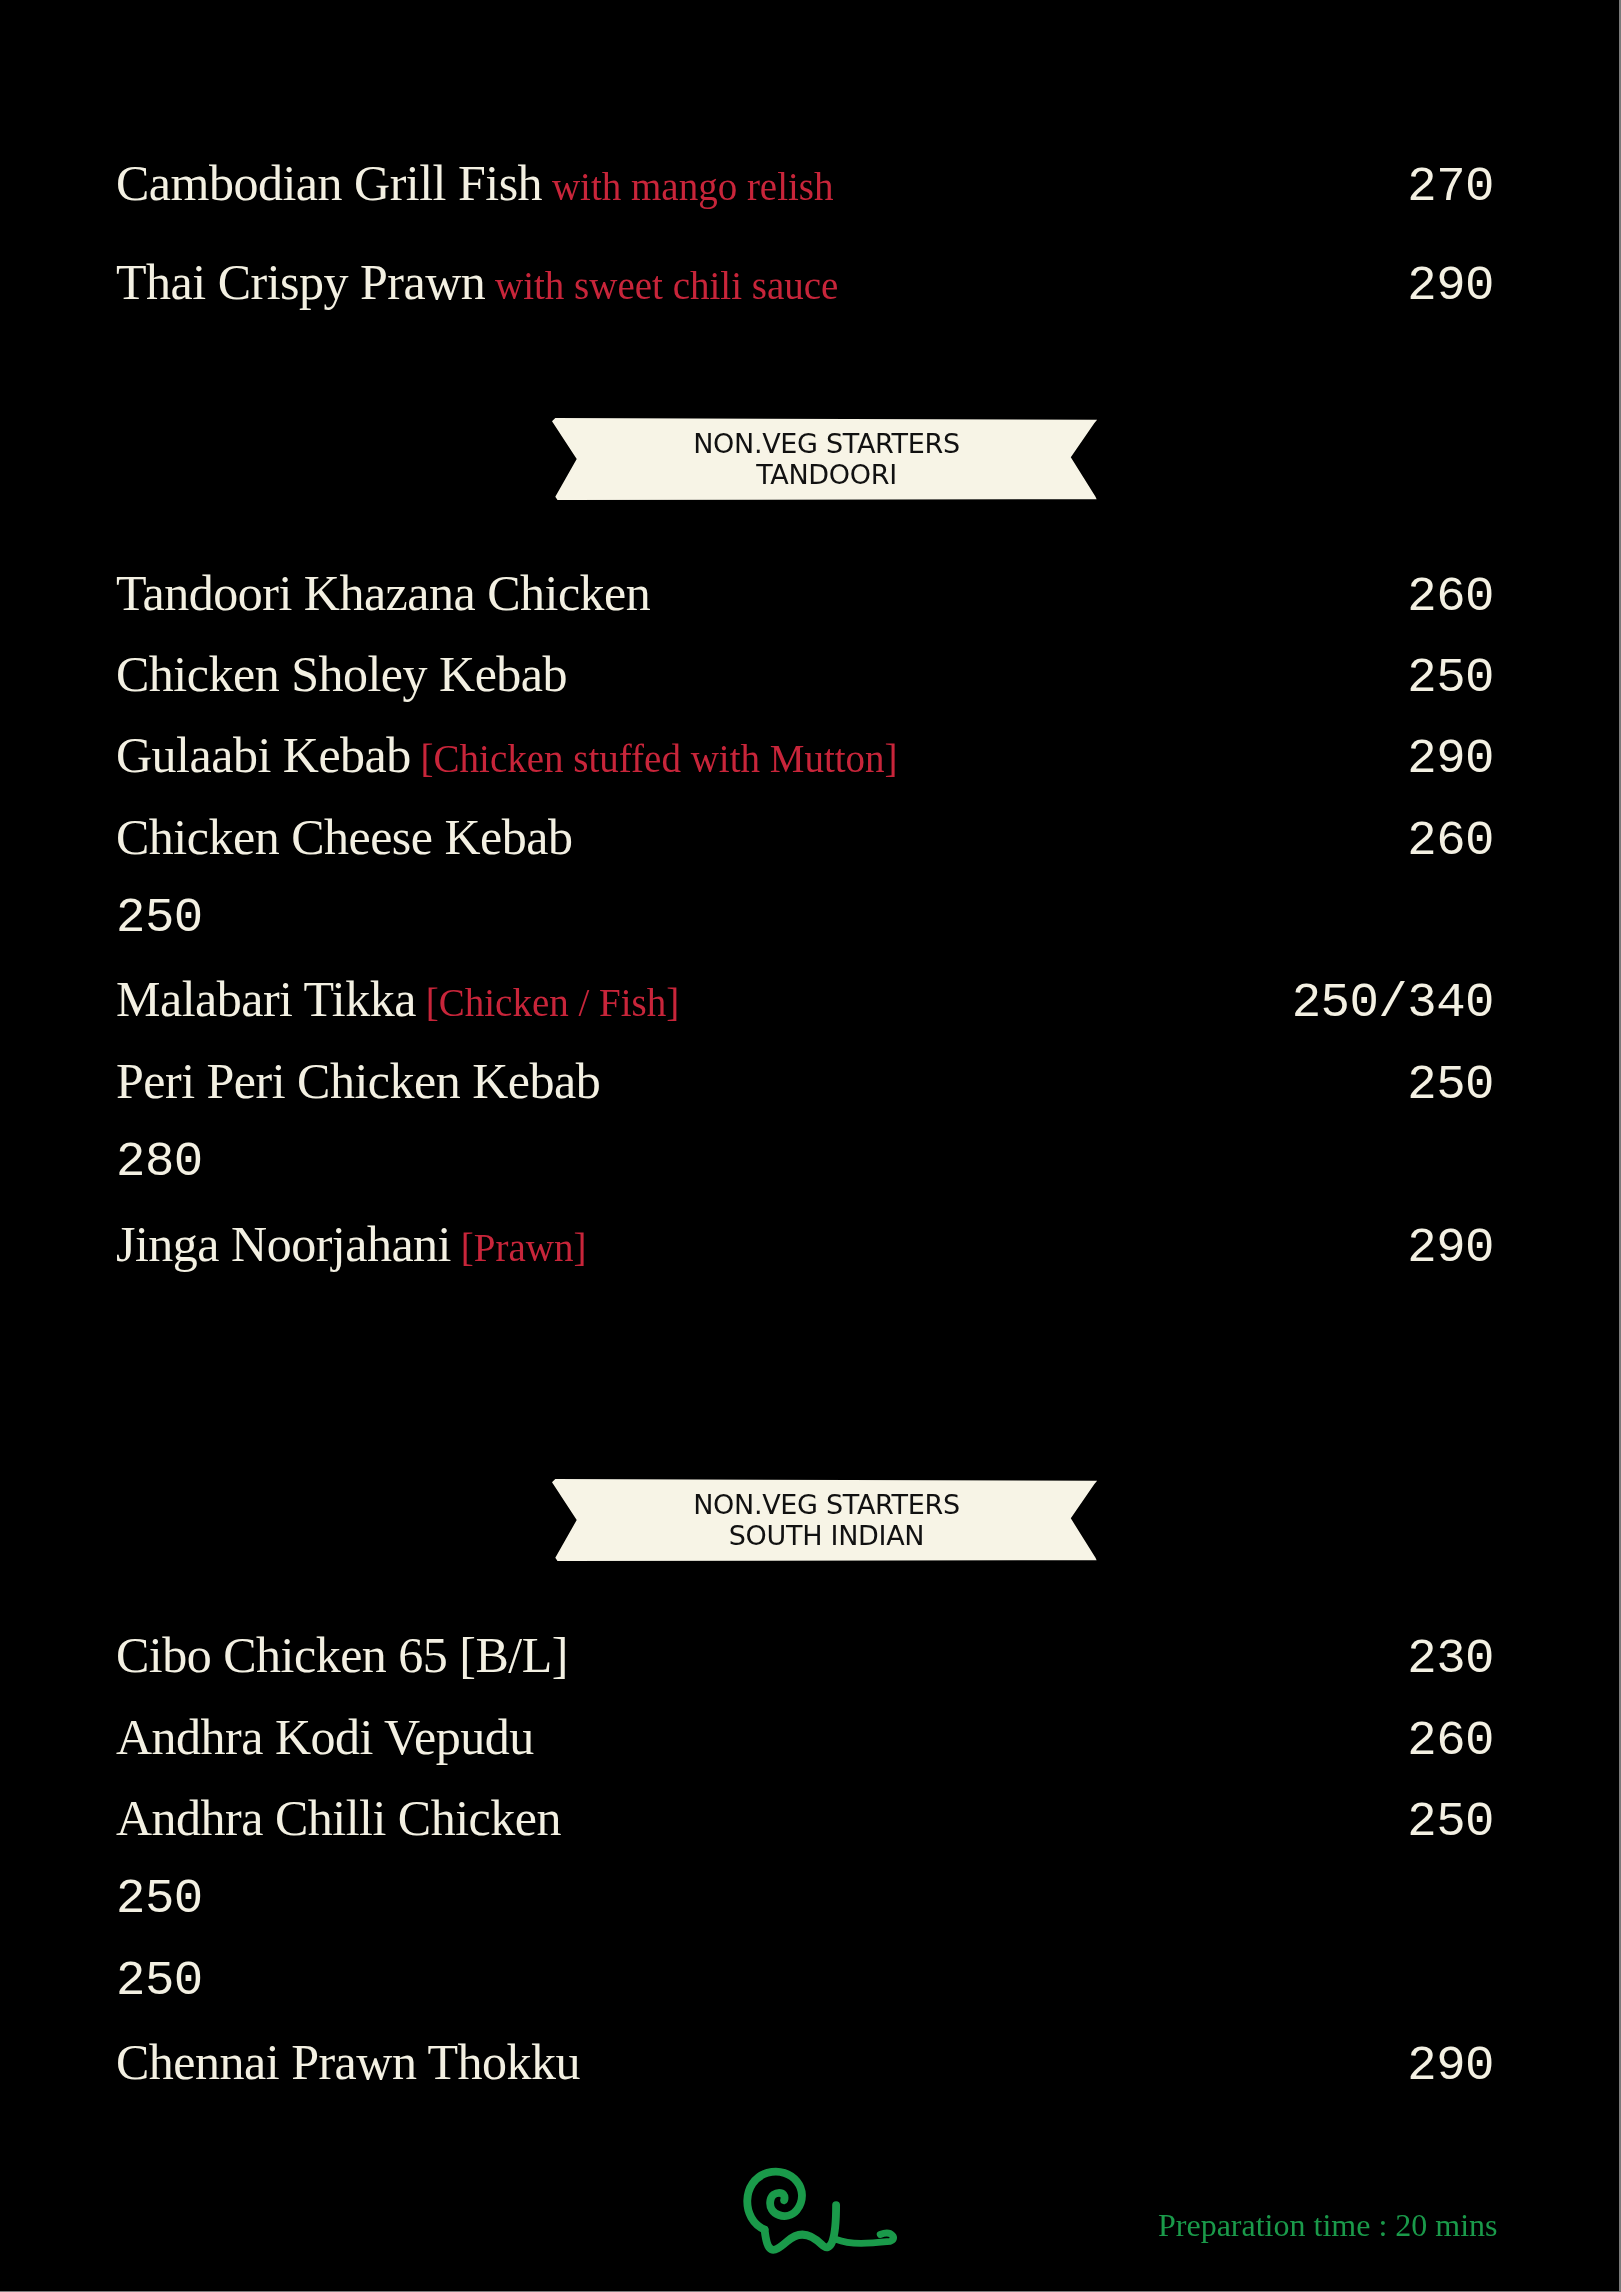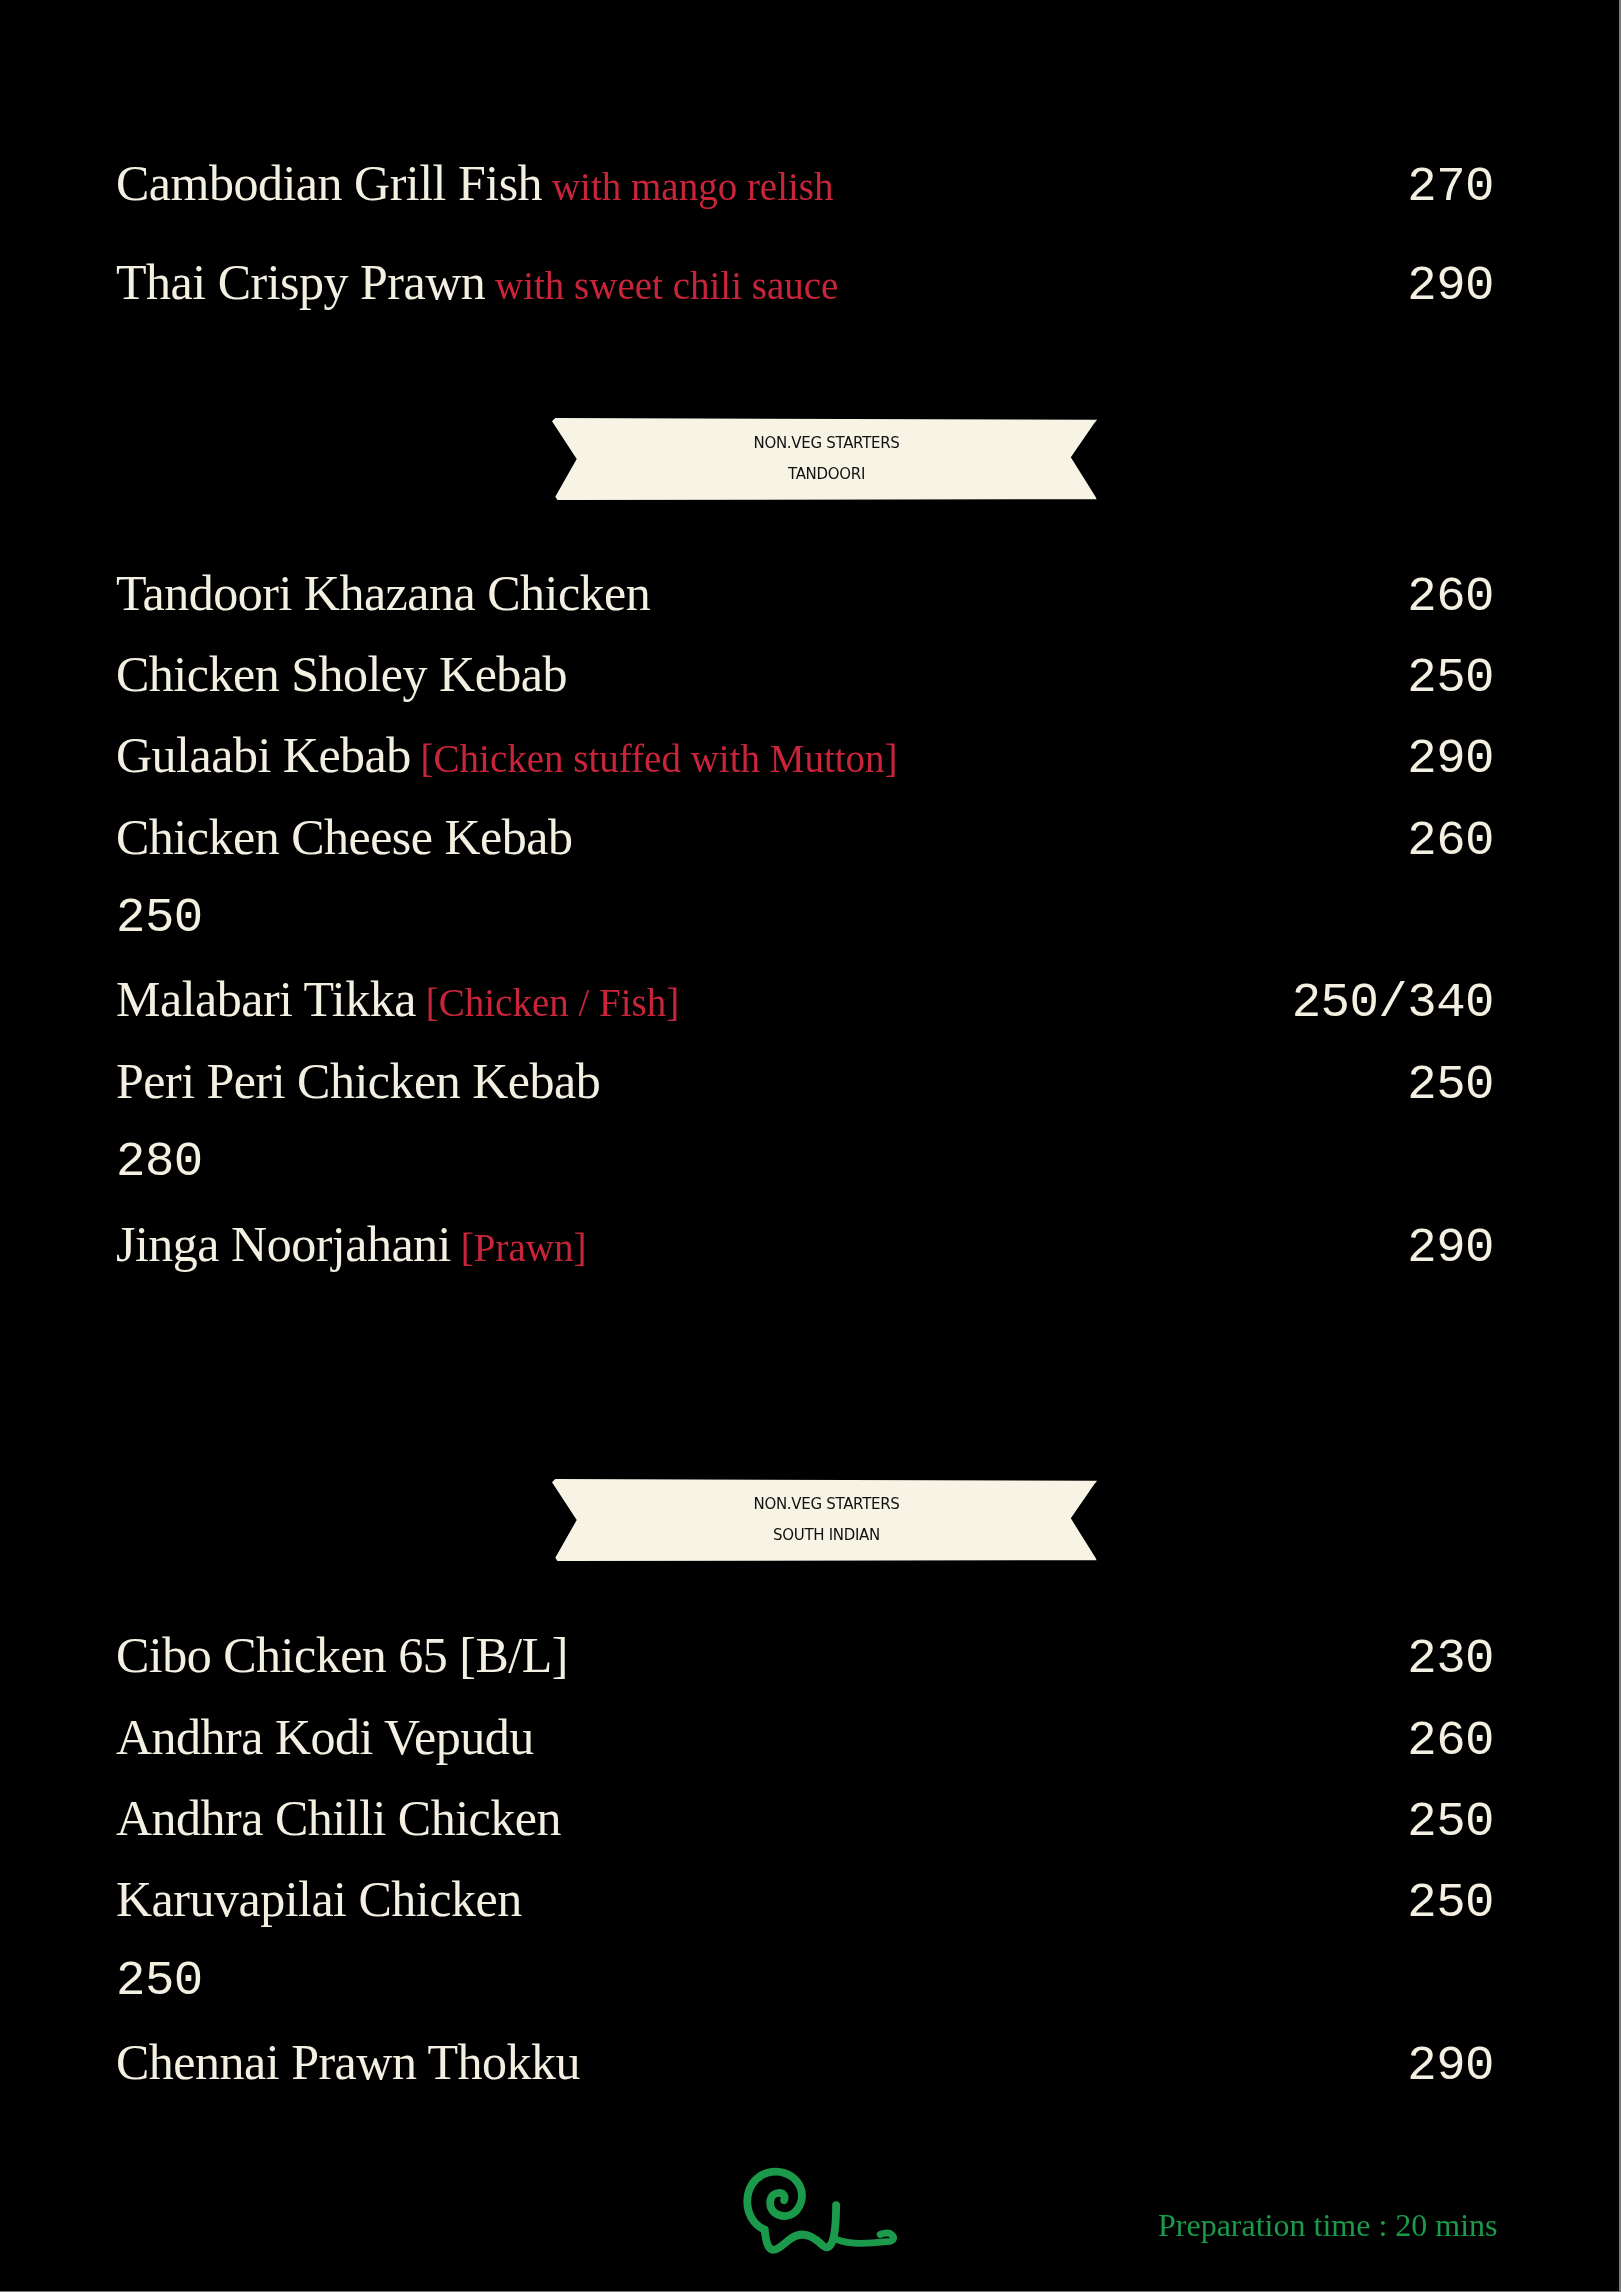--- a/index.html
+++ b/index.html
@@ -17,21 +17,21 @@
   }
   .name-wrap { white-space: nowrap; }
   .desc { color: #c8253a; font-size: 39px; margin-left: 9.8px; letter-spacing: 0; font-family: Liberation Serif, serif; }
   .price { font-size: 49px; text-align: left; white-space: nowrap; font-family: Liberation Mono, monospace; }
   .banner {
     position: absolute; left: 552px; width: 549px; height: 82px;
     background: #f7f4e6;
     clip-path: polygon(0.6% 0%, 99.3% 2%, 98.8% 6%, 94.5% 48%, 99% 96%, 99.2% 99%, 1% 100%, 0.6% 96%, 4.5% 50%, 0% 4%);
     display: flex; flex-direction: column; align-items: center; justify-content: center;
     font-family: "DejaVu Sans", "Liberation Sans", sans-serif;
-    color: #111; font-size: 15px; line-height: 31px; letter-spacing: -0.3px;
+    color: #111; font-size: 27px; line-height: 31px; letter-spacing: -0.3px;
   }
   .logo { position: absolute; left: 733px; top: 2161px; width: 167px; height: 98px; }
   .prep {
     position: absolute; left: 1158px; top: 2207px;
     color: #1a9a4a; font-size: 32px; white-space: nowrap;
   }
 </style>
 </head>
 <body>
 
@@ -98,21 +98,20 @@
 </div>
 <div class="row" style="top:1703px">
   <span class="name-wrap"><span>Andhra Kodi Vepudu</span><span class="desc"></span></span>
   <span class="price">260</span>
 </div>
 <div class="row" style="top:1784px">
   <span class="name-wrap"><span>Andhra Chilli Chicken</span><span class="desc"></span></span>
   <span class="price">250</span>
 </div>
 <div class="row" style="top:1865px">
-  <span class="name-wrap"><span>Karuvapilai Chicken</span><span class="desc"></span></span>
   <span class="price">250</span>
 </div>
 <div class="row" style="top:1947px">
   <span class="price">250</span>
 </div>
 <div class="row" style="top:2028px">
   <span class="name-wrap"><span>Chennai Prawn Thokku</span><span class="desc"></span></span>
   <span class="price">290</span>
 </div>
 

